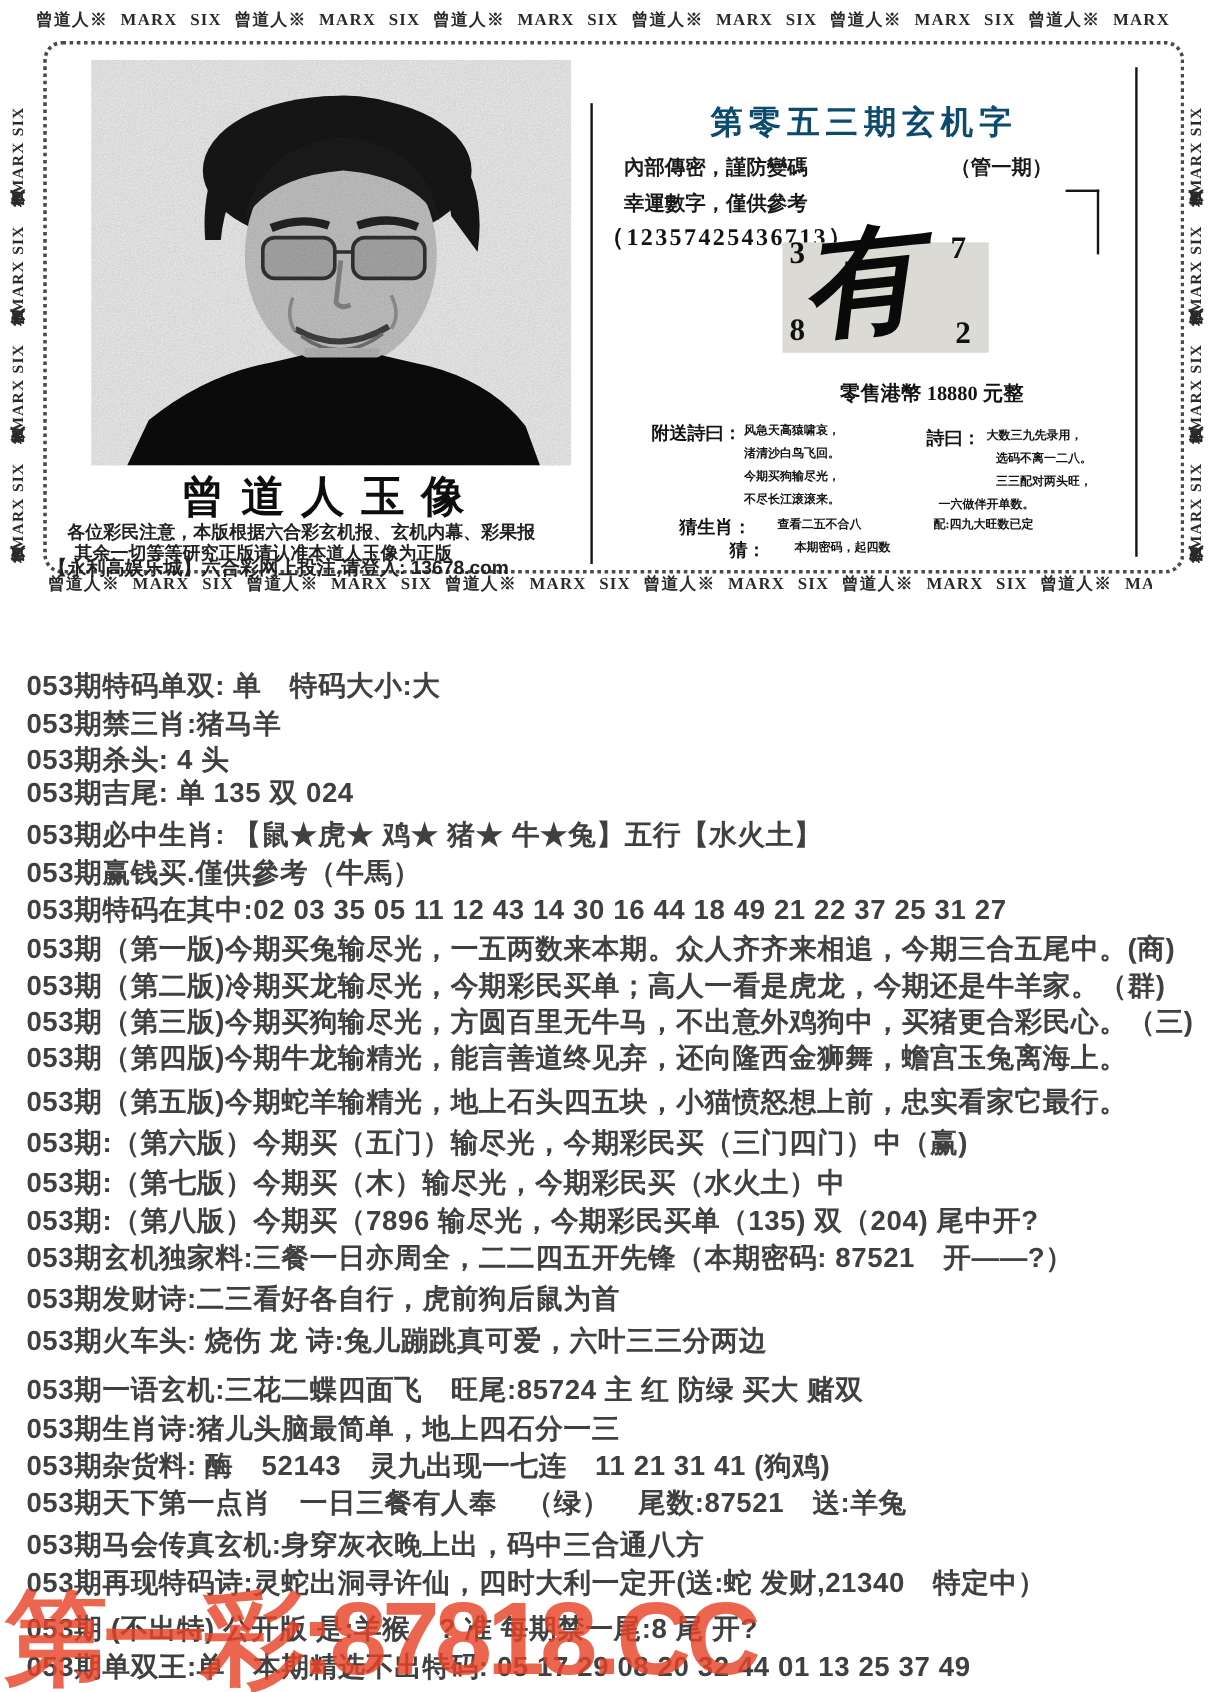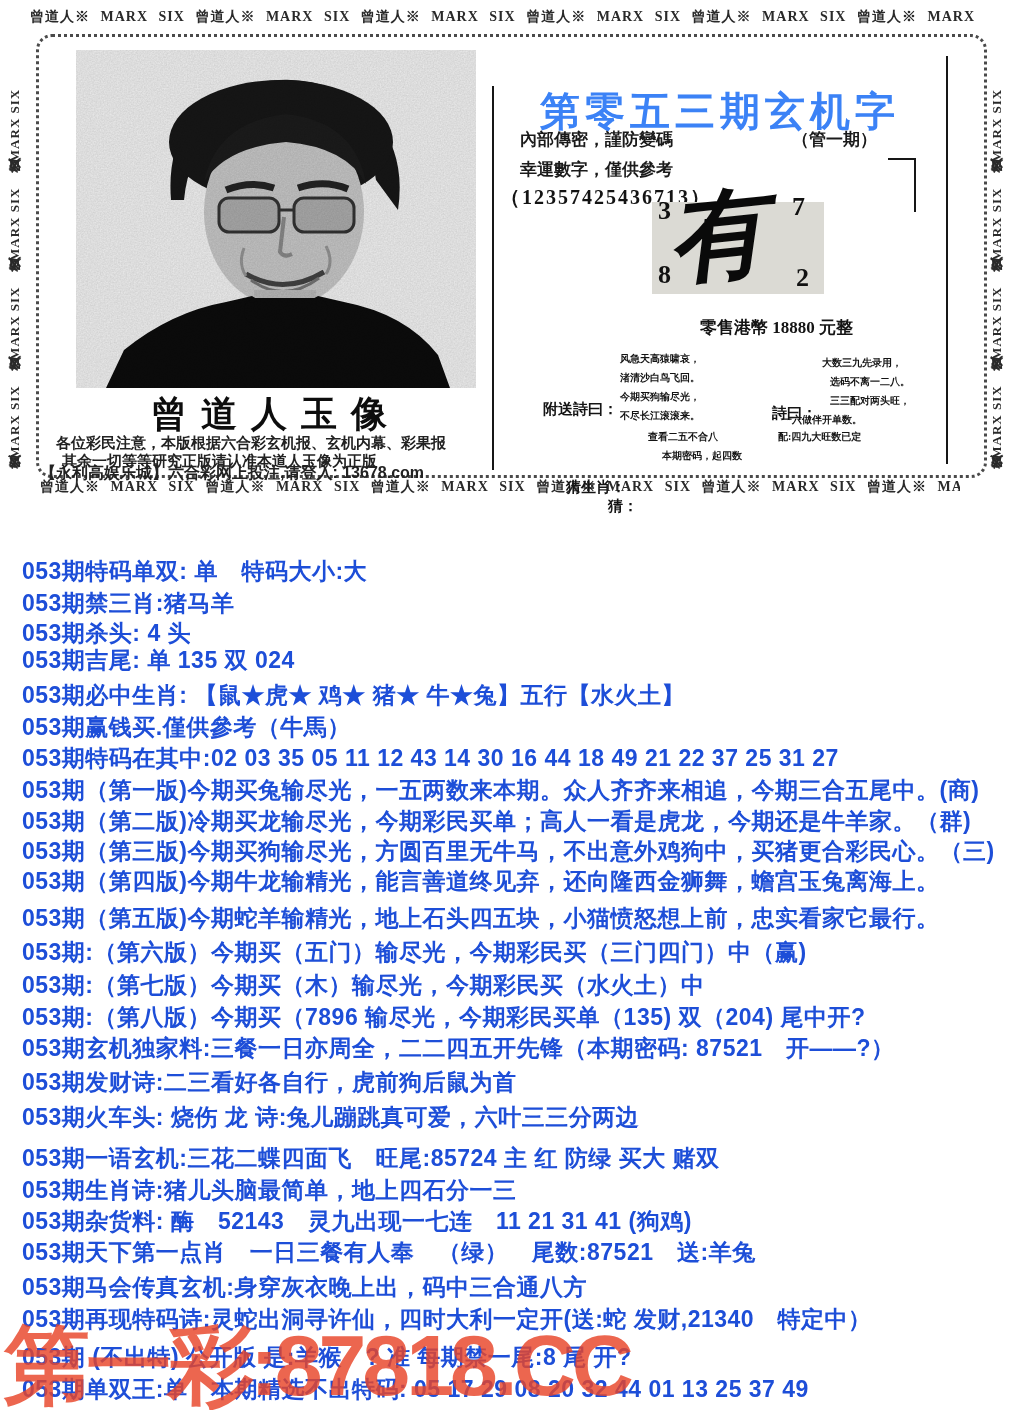--- a/index.html
+++ b/index.html
@@ -16,33 +16,33 @@
   
   .photo{left:76px;top:50px;width:400px;height:338px;filter:grayscale(1) contrast(1.05);}
   .caption{left:76px;top:390px;width:400px;text-align:center;font-family:"Liberation Serif",serif;
            font-weight:900;font-size:36px;letter-spacing:14px;color:#0d0d0d;}
   .notice{left:56px;width:430px;font-size:15px;font-weight:700;color:#222;white-space:nowrap;}
   
   .divider{left:492px;top:86px;width:2px;height:384px;background:#161616;}
   .panel-right-line{left:946px;top:56px;width:2px;height:408px;background:#161616;}
   .corner-bracket{left:888px;top:158px;width:26px;height:52px;border-top:2px solid #161616;border-right:2px solid #161616;}
   .panel-title{left:500px;top:84px;width:440px;text-align:center;font-family:"Liberation Serif",serif;
-               font-weight:900;font-size:40px;letter-spacing:5px;color:#3b82f6;}
+               font-weight:900;font-size:27px;letter-spacing:5px;color:#0c4a6e;}
   .panel-sub{font-family:"Liberation Serif",serif;font-weight:700;font-size:17px;color:#1a1a1a;}
   .num-string{left:500px;top:184px;width:440px;font-family:"Liberation Serif",serif;
               font-weight:700;font-size:20px;letter-spacing:2px;}
   .char-box{left:652px;top:202px;width:172px;height:92px;background:#dbdad4;}
   .mystic{left:668px;top:186px;font-family:"DejaVu Serif",serif;font-weight:900;font-style:italic;
           font-size:98px;line-height:1;color:#0a0a0a;transform:rotate(-6deg);}
   .cnum{font-family:"Liberation Serif",serif;font-weight:700;font-size:26px;color:#111;}
   .price{left:700px;top:316px;font-family:"Liberation Serif",serif;font-weight:700;font-size:17px;}
-  .poem-label{font-family:"Liberation Serif",serif;font-weight:700;font-size:15px;margin-top:48px;}
+  .poem-label{font-family:"Liberation Serif",serif;font-weight:700;font-size:15px;}
   .poem-line{font-family:Liberation Serif, serif;font-weight:700;font-size:10px;white-space:nowrap;}
   
-  .bline{left:22px;width:985px;font-size:23px;font-weight:700;color:#1d4ed8;
+  .bline{left:22px;width:985px;font-size:23px;font-weight:700;color:#404040;
          white-space:nowrap;letter-spacing:0.5px;}
   
   .watermark{left:4px;top:1308px;font-size:86px;font-weight:900;letter-spacing:-4px;
              color:rgba(232,68,40,0.82);white-space:nowrap;z-index:10;
              font-family:"Liberation Sans",sans-serif;}
 </style>
 </head>
 <body>
 
 <div class="abs banner-h" style="left:30px;top:8px;width:955px;">曾道人※ MARX SIX 曾道人※ MARX SIX 曾道人※ MARX SIX 曾道人※ MARX SIX 曾道人※ MARX SIX 曾道人※ MARX SIX 曾道人※ MARX SIX 曾道人※ MARX SIX</div>

